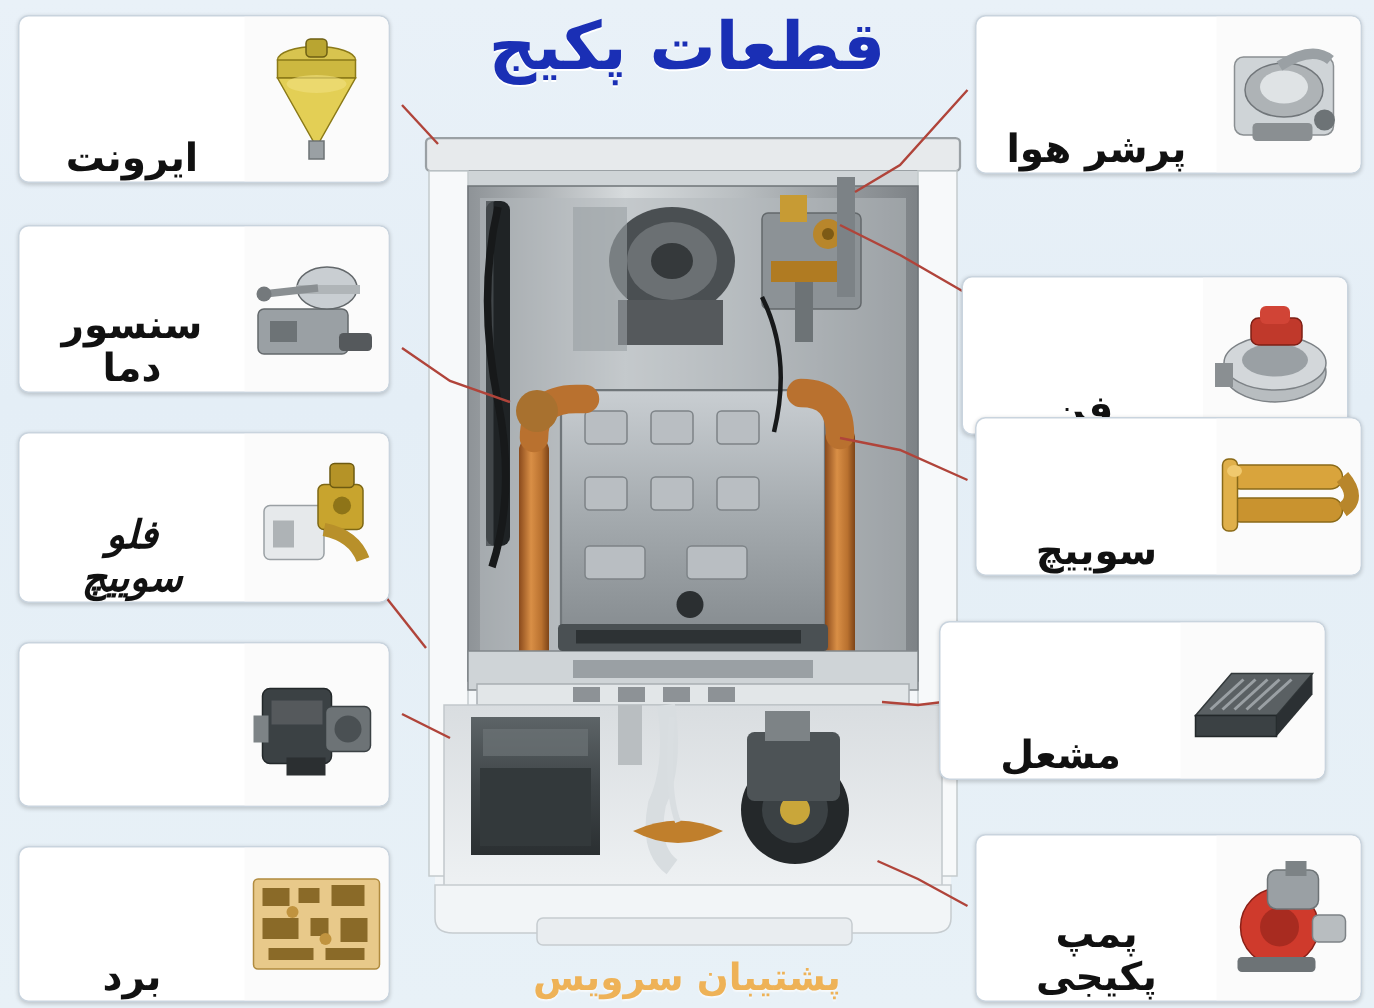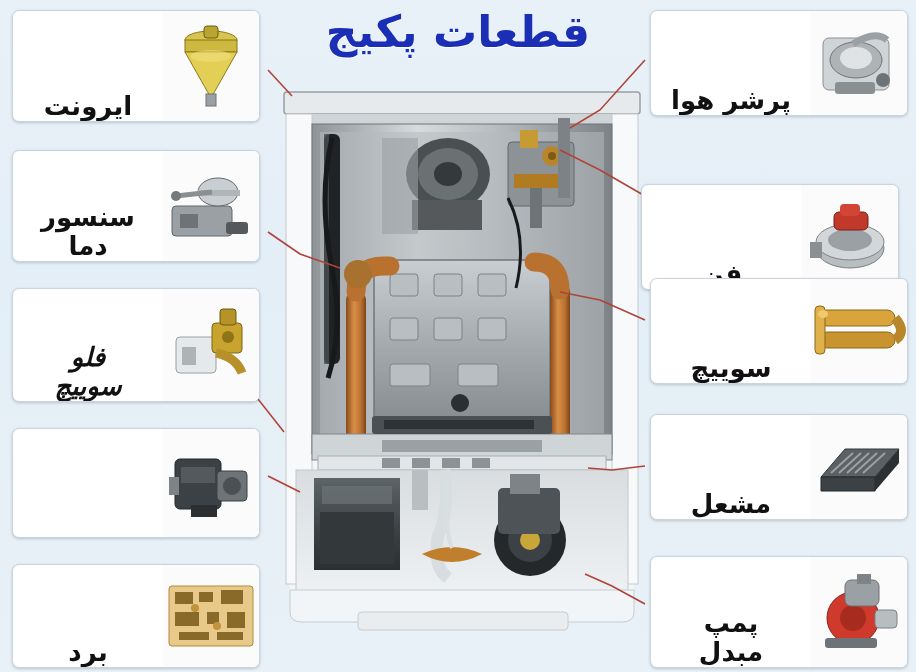--- a/index.html
+++ b/index.html
@@ -358,21 +358,21 @@
         <rect x="8" y="18" width="76" height="16" rx="8" fill="#d9a43c" stroke="#8a6a18"></rect>
         <rect x="8" y="40" width="76" height="16" rx="8" fill="#c9932f" stroke="#8a6a18"></rect>
         <path d="M84 26 q12 14 0 22" stroke="#b8862b" stroke-width="10" fill="none"></path>
         <rect x="4" y="14" width="10" height="48" rx="4" fill="#e0b04a" stroke="#8a6a18"></rect>
         <ellipse cx="12" cy="22" rx="5" ry="4" fill="#f0c96e"></ellipse>
       </svg>
     </div>
     <div class="txt">سوییچ</div>
   </div>
 
-  <div class="card right" style="left:650px;top:414px;width:256px;height:104px;">
+  <div class="card right" style="left:626px;top:414px;width:256px;height:104px;">
     <div class="thumb">
       <svg width="96" height="76" viewBox="0 0 96 76">
         <path d="M10 48 L34 20 L88 20 L64 48 Z" fill="#5a6063" stroke="#33393b"></path>
         <path d="M10 48 L64 48 L64 62 L10 62 Z" fill="#3b4144" stroke="#23282a"></path>
         <path d="M64 48 L88 20 L88 34 L64 62 Z" fill="#2b3033"></path>
         <g stroke="#9aa0a4" stroke-width="2">
           <path d="M20 44 L42 24"></path>
             <path d="M28 44 L50 24"></path>
           <path d="M36 44 L58 24"></path>
             <path d="M44 44 L66 24"></path>
@@ -388,17 +388,18 @@
       <svg width="92" height="84" viewBox="0 0 92 84">
         <circle cx="40" cy="48" r="26" fill="#cf3a2c" stroke="#8b2017"></circle>
         <circle cx="40" cy="48" r="13" fill="#a82b20"></circle>
         <rect x="32" y="10" width="34" height="26" rx="6" fill="#9aa0a4" stroke="#6d7376"></rect>
         <rect x="44" y="4" width="14" height="10" fill="#7d8386"></rect>
         <rect x="62" y="40" width="22" height="18" rx="4" fill="#b8bdc0" stroke="#7d8286"></rect>
         <rect x="12" y="68" width="52" height="10" rx="3" fill="#6d7376"></rect>
       </svg>
     </div>
     <div class="txt">پمپ
-مبدل</div>
-  </div>
-
+پکیجی</div>
+  </div>
+
+  <div class="watermark">پشتیبان سرویس</div>
 
 </div>
 
 </body></html>

